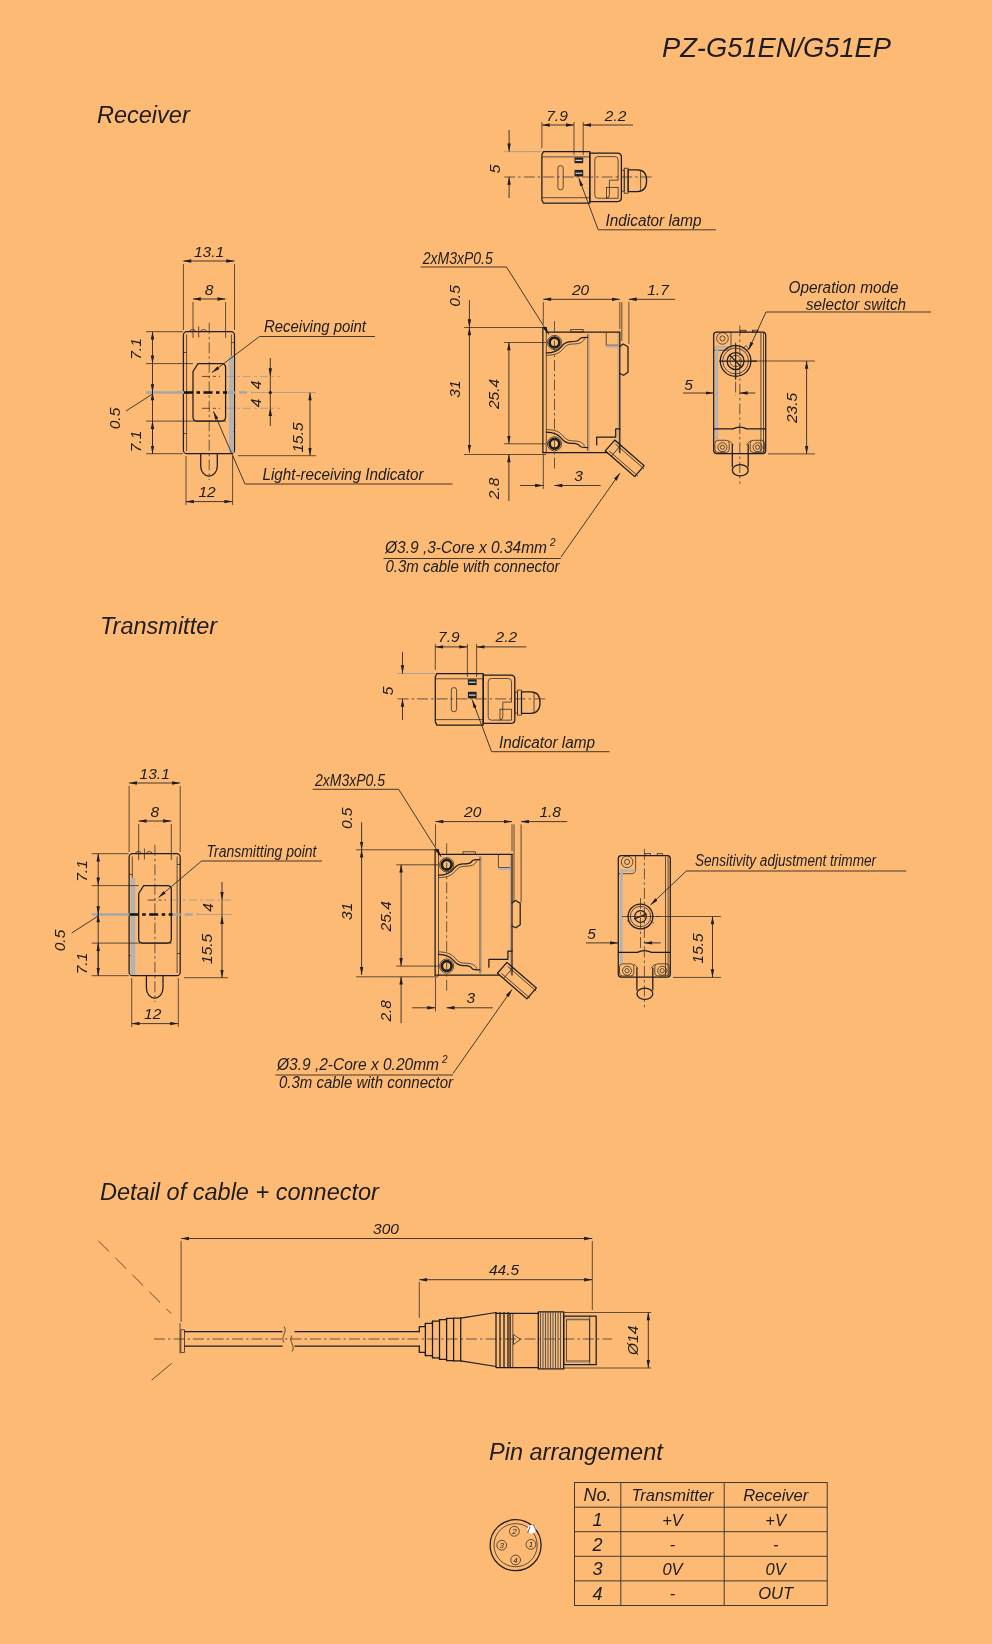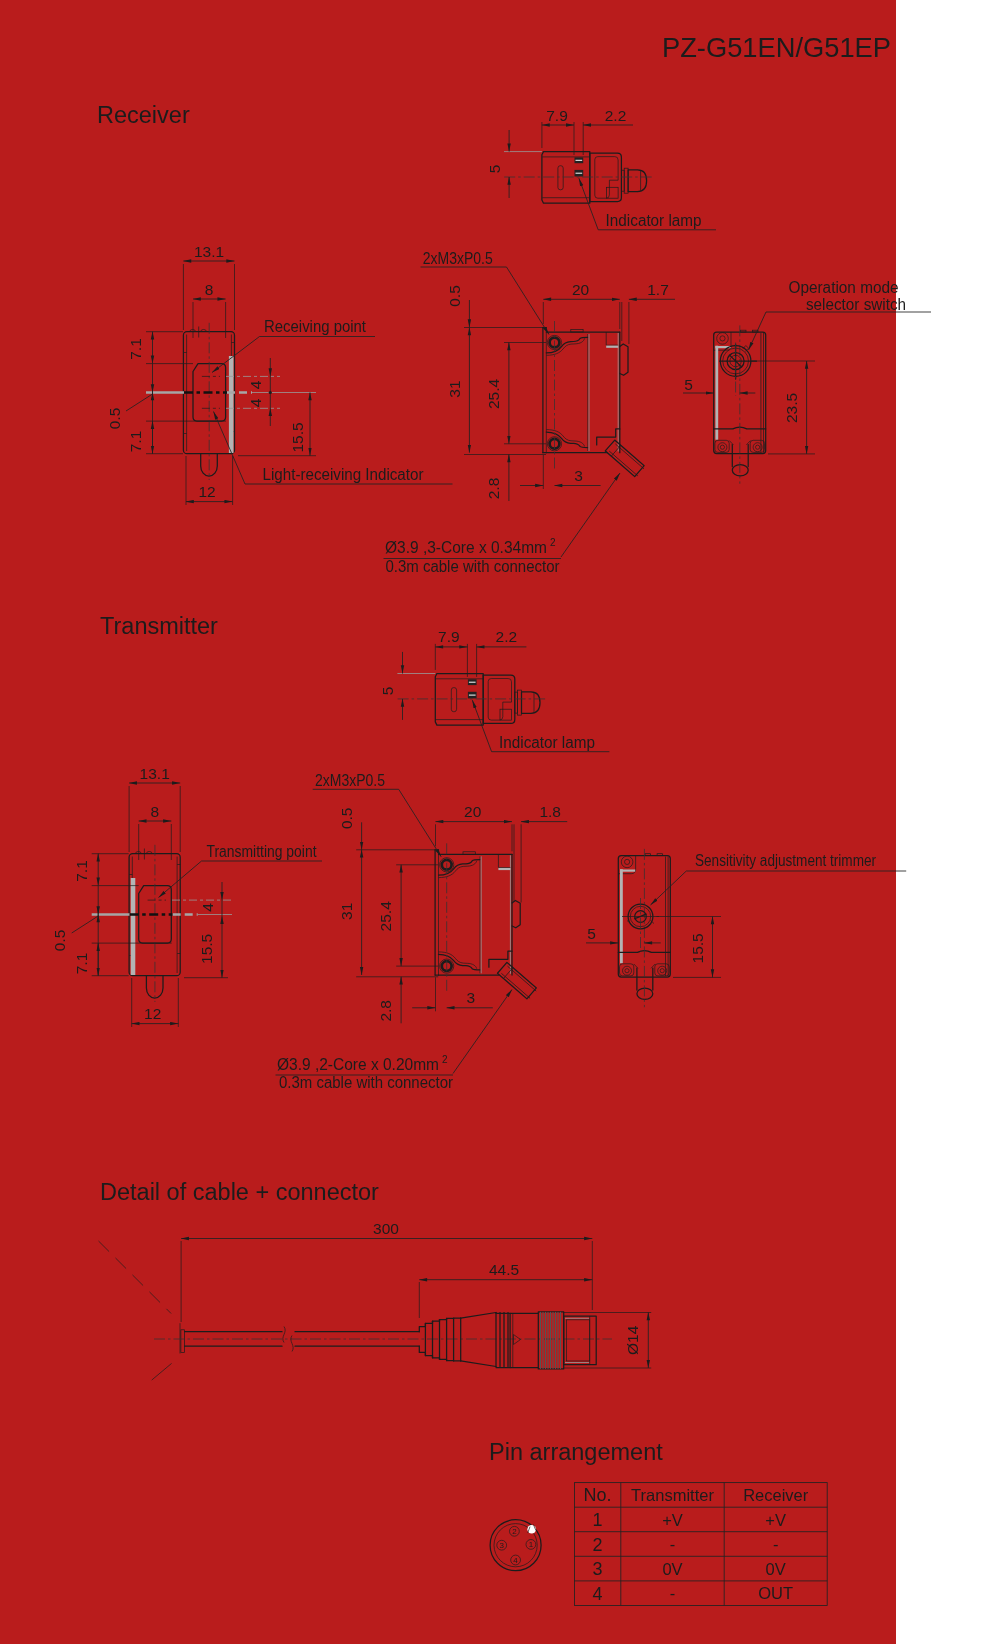--- a/index.html
+++ b/index.html
@@ -1,16 +1,16 @@
 <!DOCTYPE html>
 <html><head>
 <meta charset="utf-8">
 <style>
 html,body{margin:0;padding:0;background:#fff;}
-#page{width:896px;height:1644px;position:relative;background:#b91c1c;}
+#page{width:992px;height:1644px;position:relative;background:#fdba74;font-style:italic;}
 svg{position:absolute;left:0;top:0;}
 text{font-family:"Liberation Sans",sans-serif;fill:#1c1c1c;}
 .o{fill:none;stroke:#1c1c1c;stroke-width:1.25;stroke-linejoin:round;stroke-linecap:round;}
 .t{fill:none;stroke:#1c1c1c;stroke-width:0.7;}
 .d{fill:none;stroke:#222;stroke-width:0.85;}
 .gy{fill:none;stroke:#a6a6a6;stroke-width:2.6;}
 .gt{fill:none;stroke:#999;stroke-width:0.8;}
 .cl{fill:none;stroke:#333;stroke-width:0.75;stroke-dasharray:11 3 2.5 3;}
 .dt{font-size:15.5px;text-anchor:middle;}
 .lb{font-size:16px;}

